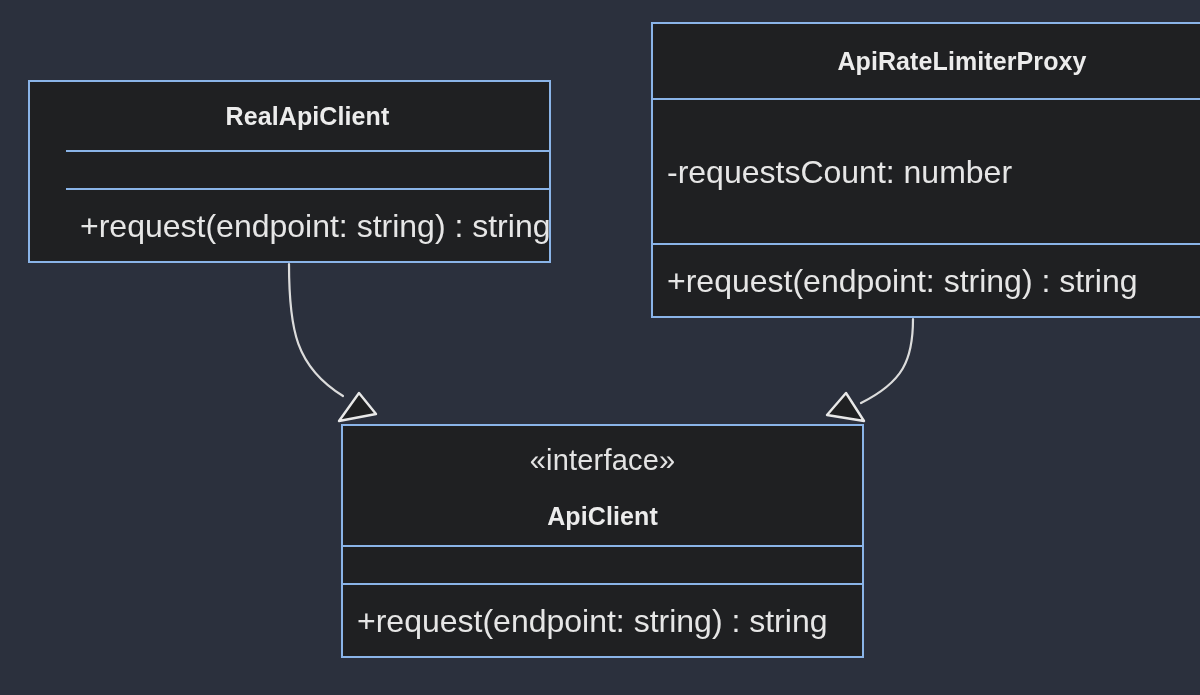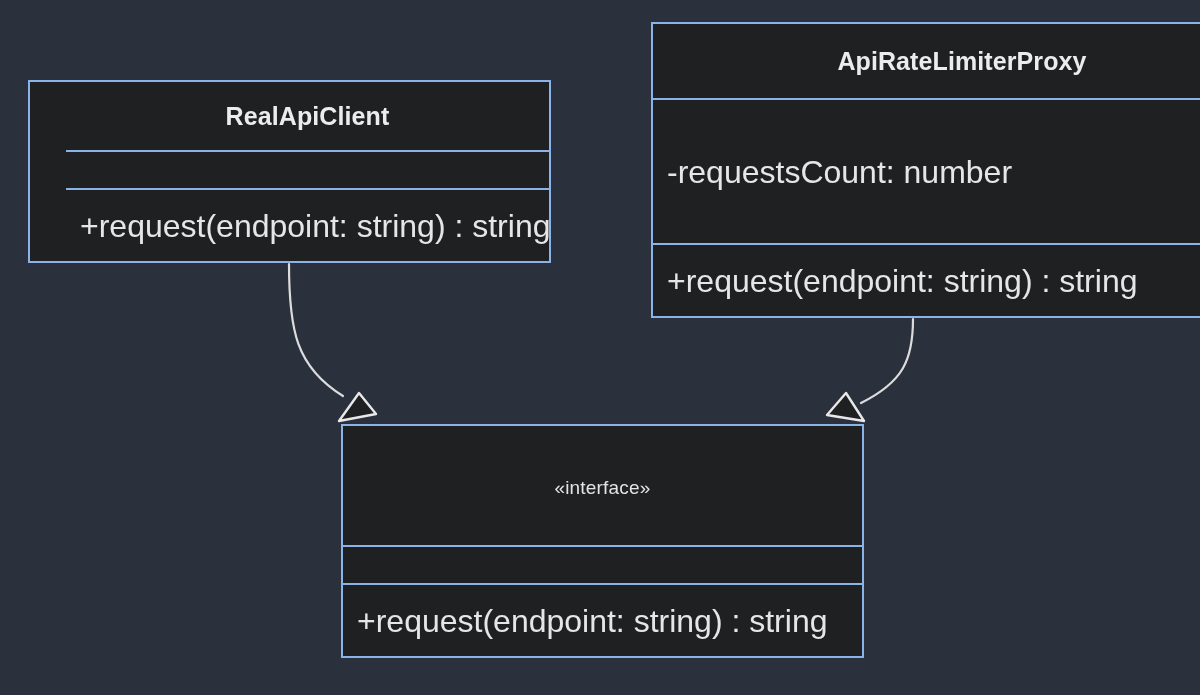--- a/index.html
+++ b/index.html
@@ -47,21 +47,21 @@
   }
   .header-compartment {
     display: flex;
     flex-direction: column;
     align-items: center;
     justify-content: center;
     text-align: center;
   }
   .stereotype {
     color: #e3e3e3;
-    font-size: 19px;
+    font-size: 29px;
     font-weight: 400;
     line-height: 1.25;
     letter-spacing: 0.2px;
   }
   .class-name {
     color: #ececec;
     font-size: 25px;
     font-weight: 700;
     line-height: 1.3;
     letter-spacing: 0.1px;
@@ -154,20 +154,21 @@
       <div class="member">-requestsCount: number</div>
     </div>
     <div class="compartment divided ops members">
       <div class="member">+request(endpoint: string) : string</div>
     </div>
   </div>
 
   <div class="uml-class" id="class-api-client">
     <div class="compartment header-compartment">
       <div class="stereotype">«interface»</div>
+      <div class="class-name" style="margin-top:22px;">ApiClient</div>
     </div>
     <div class="compartment divided attrs empty-compartment"></div>
     <div class="compartment divided ops members">
       <div class="member">+request(endpoint: string) : string</div>
     </div>
   </div>
 
 </div>
 
 </body></html>

